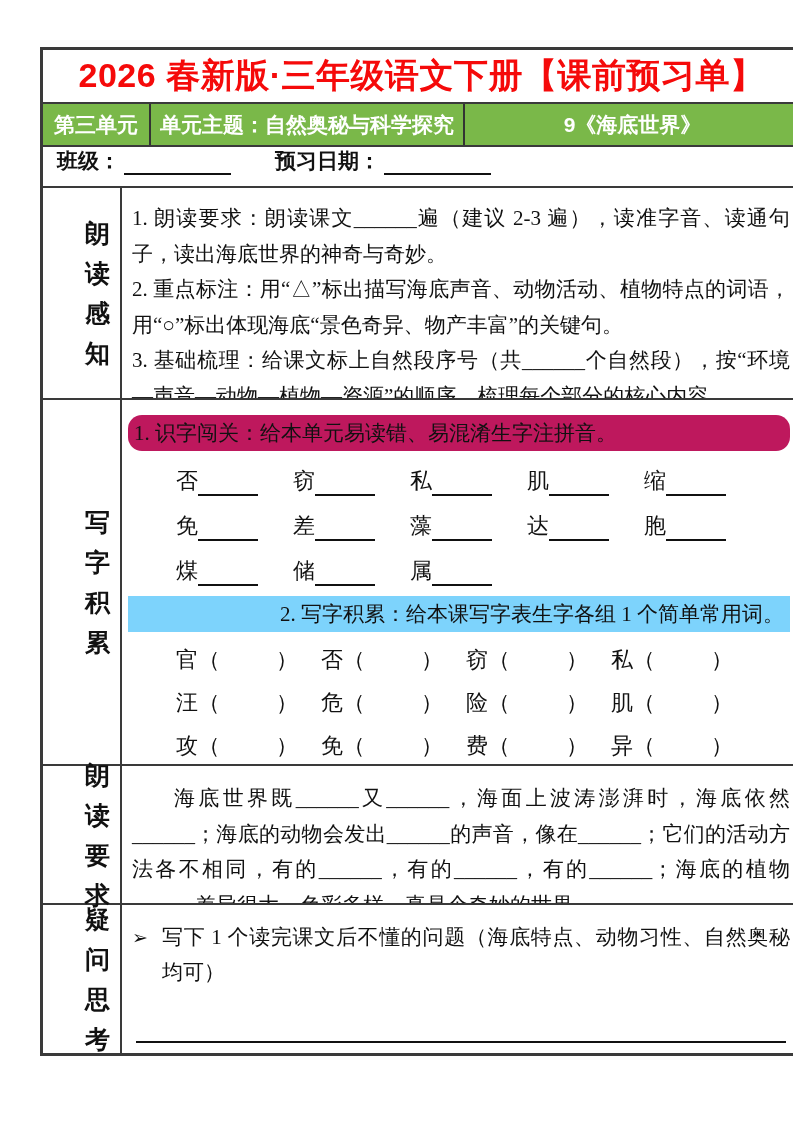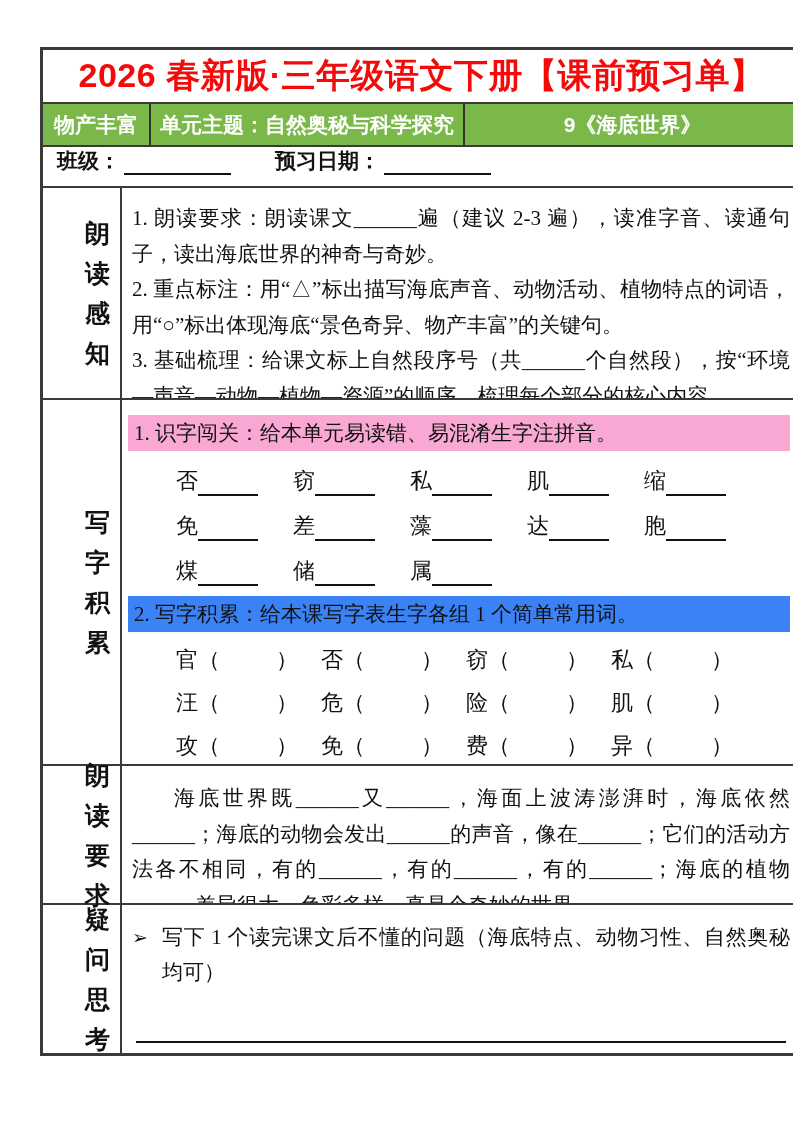--- a/index.html
+++ b/index.html
@@ -137,21 +137,21 @@
 </head>
 <body>
 
 <div class="sheet">
 
   <div class="row title-row">
     <h1 class="main-title" style="color: rgb(245, 10, 10);">2026 春新版·三年级语文下册【课前预习单】</h1>
   </div>
 
   <div class="row banner" style="background: rgb(122, 184, 73);">
-    <div class="banner-cell banner-unit">物产丰富</div>
+    <div class="banner-cell banner-unit">第三单元</div>
     <div class="banner-cell banner-theme">单元主题：自然奥秘与科学探究</div>
     <div class="banner-cell banner-lesson">9《海底世界》</div>
   </div>
 
   <div class="row info-row">
     <span class="info-group">
       <span>班级：</span>
       <span class="info-blank"></span>
     </span>
     <span class="info-group">
@@ -169,21 +169,21 @@
       <p>2. 重点标注：用“△”标出描写海底声音、动物活动、植物特点的词语，用“○”标出体现海底“景色奇异、物产丰富”的关键句。</p>
       <p>3. 基础梳理：给课文标上自然段序号（共______个自然段），按“环境—声音—动物—植物—资源”的顺序，梳理每个部分的核心内容。</p>
     </div>
   </div>
 
   <div class="row section sec-zici">
     <div class="side-label">
       <span>写字积累</span>
     </div>
     <div class="content">
-      <div class="task-header" style="background: #f9a8d4;">1. 识字闯关：给本单元易读错、易混淆生字注拼音。</div>
+      <div class="task-header" style="background: #be185d; border-radius: 14px;">1. 识字闯关：给本单元易读错、易混淆生字注拼音。</div>
       <div id="pinyin-grid">
           <div class="char-row">
             <span class="char-cell">
               <span>否</span>
               <span class="blank"></span>
             </span>
             <span class="char-cell">
               <span>窃</span>
               <span class="blank"></span>
             </span>
@@ -230,21 +230,21 @@
             <span class="char-cell">
               <span>储</span>
               <span class="blank"></span>
             </span>
             <span class="char-cell">
               <span>属</span>
               <span class="blank"></span>
             </span>
           </div>
         </div>
-      <div class="task-header mt" style="background: #3b82f6;">2. 写字积累：给本课写字表生字各组 1 个简单常用词。</div>
+      <div class="task-header mt" style="background: #7dd3fc; text-align: right;">2. 写字积累：给本课写字表生字各组 1 个简单常用词。</div>
       <div id="zuci-grid">
           <div class="zuci-row">
             <span class="zuci-cell">
               <span>官（</span>
               <span class="paren-gap"></span>
               <span>）</span>
             </span>
             <span class="zuci-cell">
               <span>否（</span>
               <span class="paren-gap"></span>

